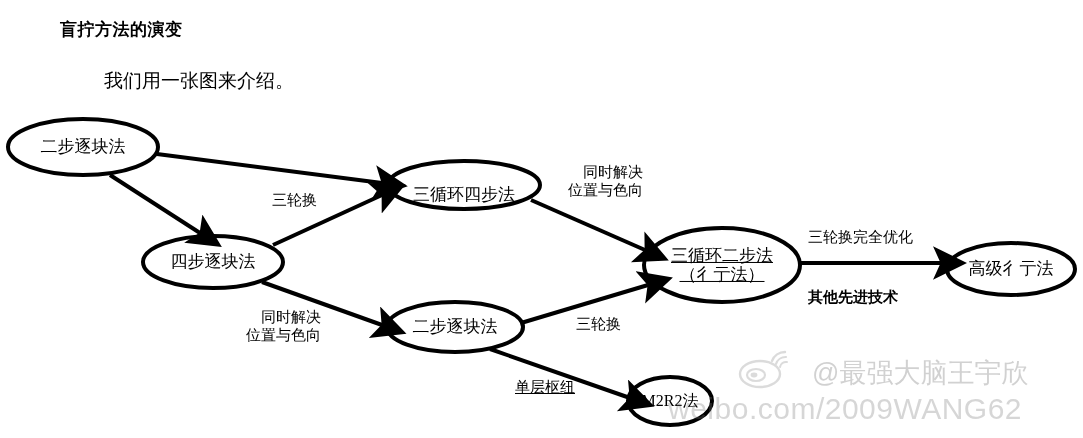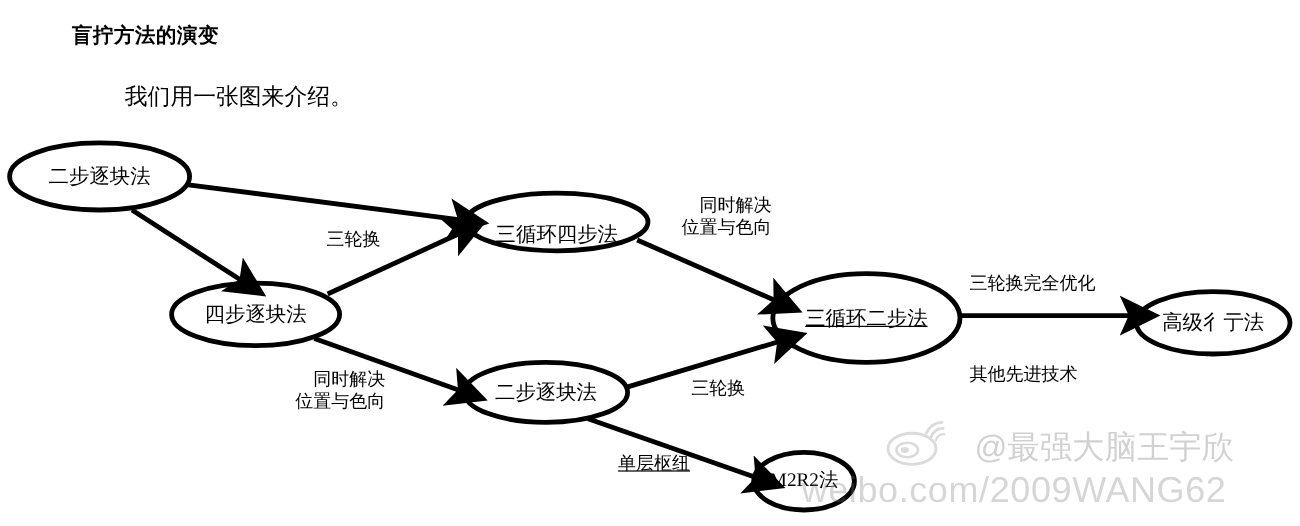--- a/index.html
+++ b/index.html
@@ -137,20 +137,21 @@
     <span>四步逐块法</span>
   </div>
   <div class="node-label" style="left:464px; top:185px; font-size:17px;margin-top:10px;">
     <span>三循环四步法</span>
   </div>
   <div class="node-label" style="left:455px; top:327px; font-size:17px;">
     <span>二步逐块法</span>
   </div>
   <div class="node-label" style="left:722px; top:265px; font-size:17px;text-decoration:underline;">
     <span>三循环二步法</span>
+    <span class="l2">（彳亍法）</span>
   </div>
   <div class="node-label" style="left:1011px; top:269px; font-size:17px;">
     <span>高级彳亍法</span>
   </div>
   <div class="node-label" style="left:670px; top:401px; font-size:16px;">
     <span>M2R2法</span>
   </div>
 
   <div class="edge-label" style="left:272px; top:191px;">
     <span>三轮换</span>
@@ -165,21 +166,21 @@
   </div>
   <div class="edge-label" style="left:576px; top:315px;">
     <span>三轮换</span>
   </div>
   <div class="edge-label" style="left:515px; top:378px;text-decoration:underline;">
     <span>单层枢纽</span>
   </div>
   <div class="edge-label" style="left:808px; top:228px;">
     <span>三轮换完全优化</span>
   </div>
-  <div class="edge-label" style="left:808px; top:304px;">
+  <div class="edge-label" style="left:808px; top:288px;font-weight:bold;">
     <span>其他先进技术</span>
   </div>
 
   <div id="watermark">
     <svg class="wm-logo" viewBox="0 0 56 42" xmlns="http://www.w3.org/2000/svg">
       <ellipse cx="22" cy="26" rx="20" ry="13" fill="none" stroke="#8a8a8a" stroke-width="2.4"></ellipse>
       <ellipse cx="18" cy="27" rx="9" ry="6" fill="none" stroke="#8a8a8a" stroke-width="2.2"></ellipse>
       <ellipse cx="16" cy="27" rx="3.4" ry="2.4" fill="#8a8a8a"></ellipse>
       <path d="M34,13 A14,14 0 0 1 47,4" fill="none" stroke="#8a8a8a" stroke-width="2.4" stroke-linecap="round"></path>
       <path d="M38,16 A10,10 0 0 1 48,9" fill="none" stroke="#8a8a8a" stroke-width="2.2" stroke-linecap="round"></path>

